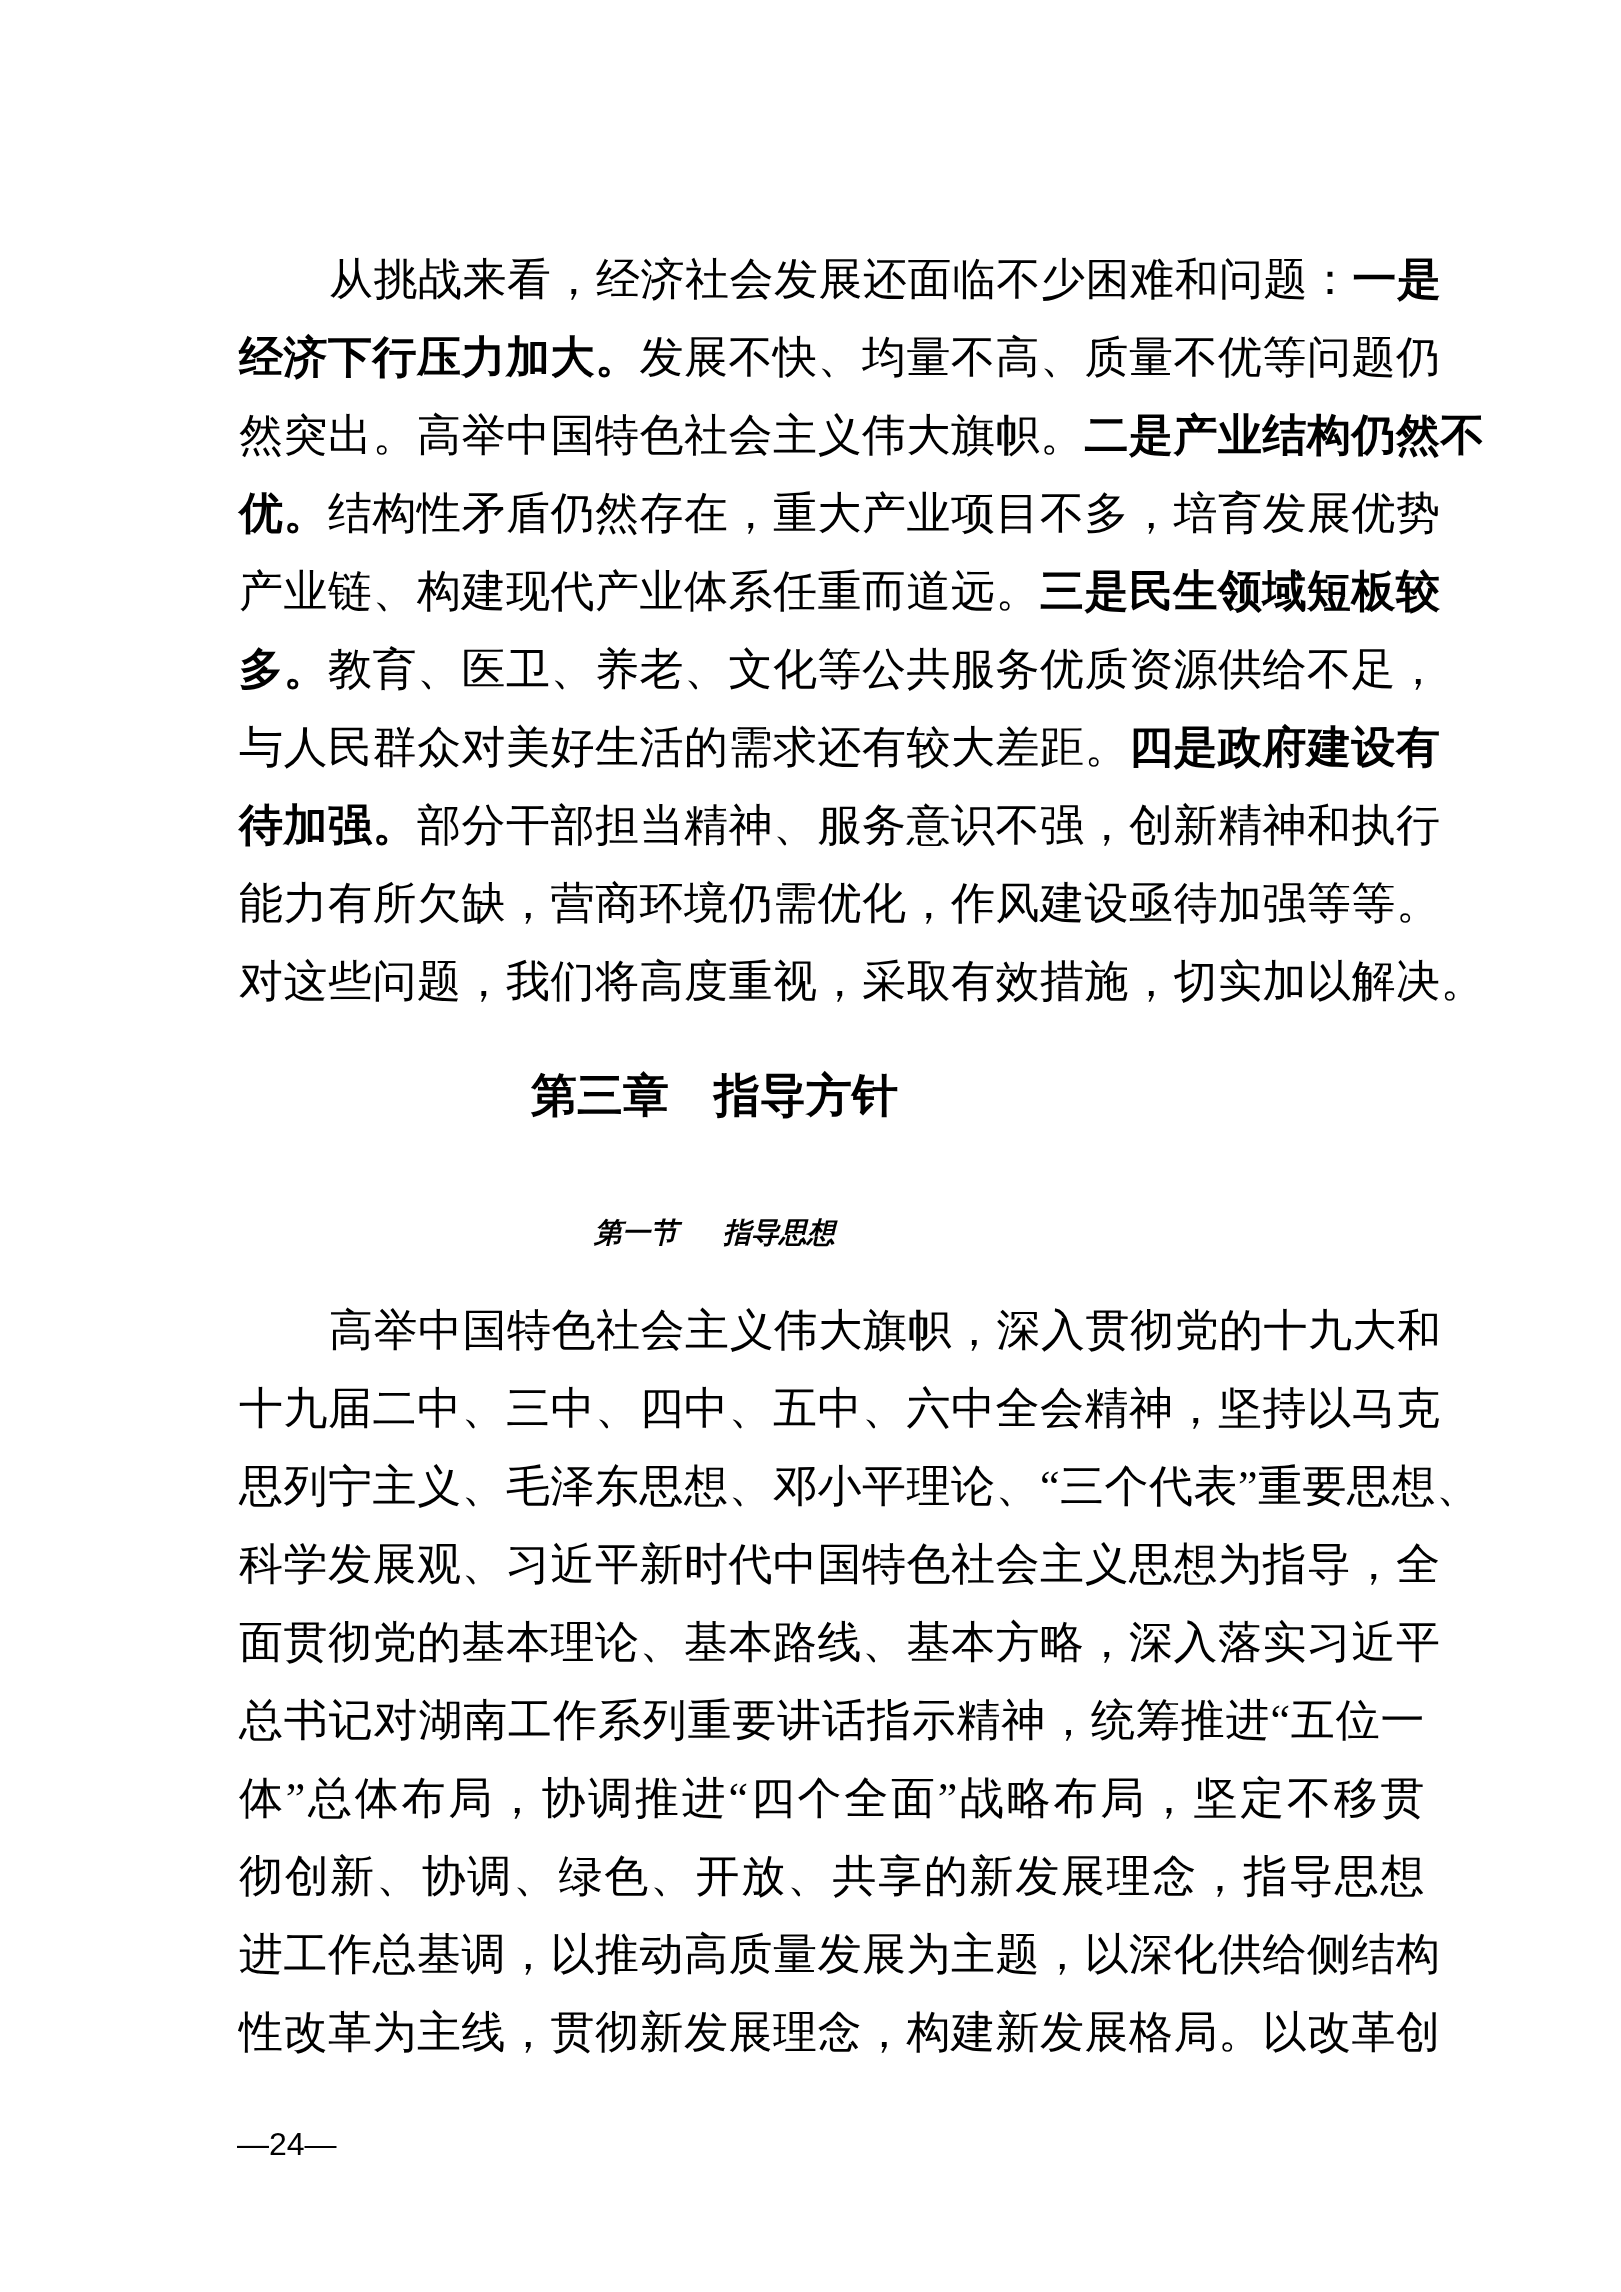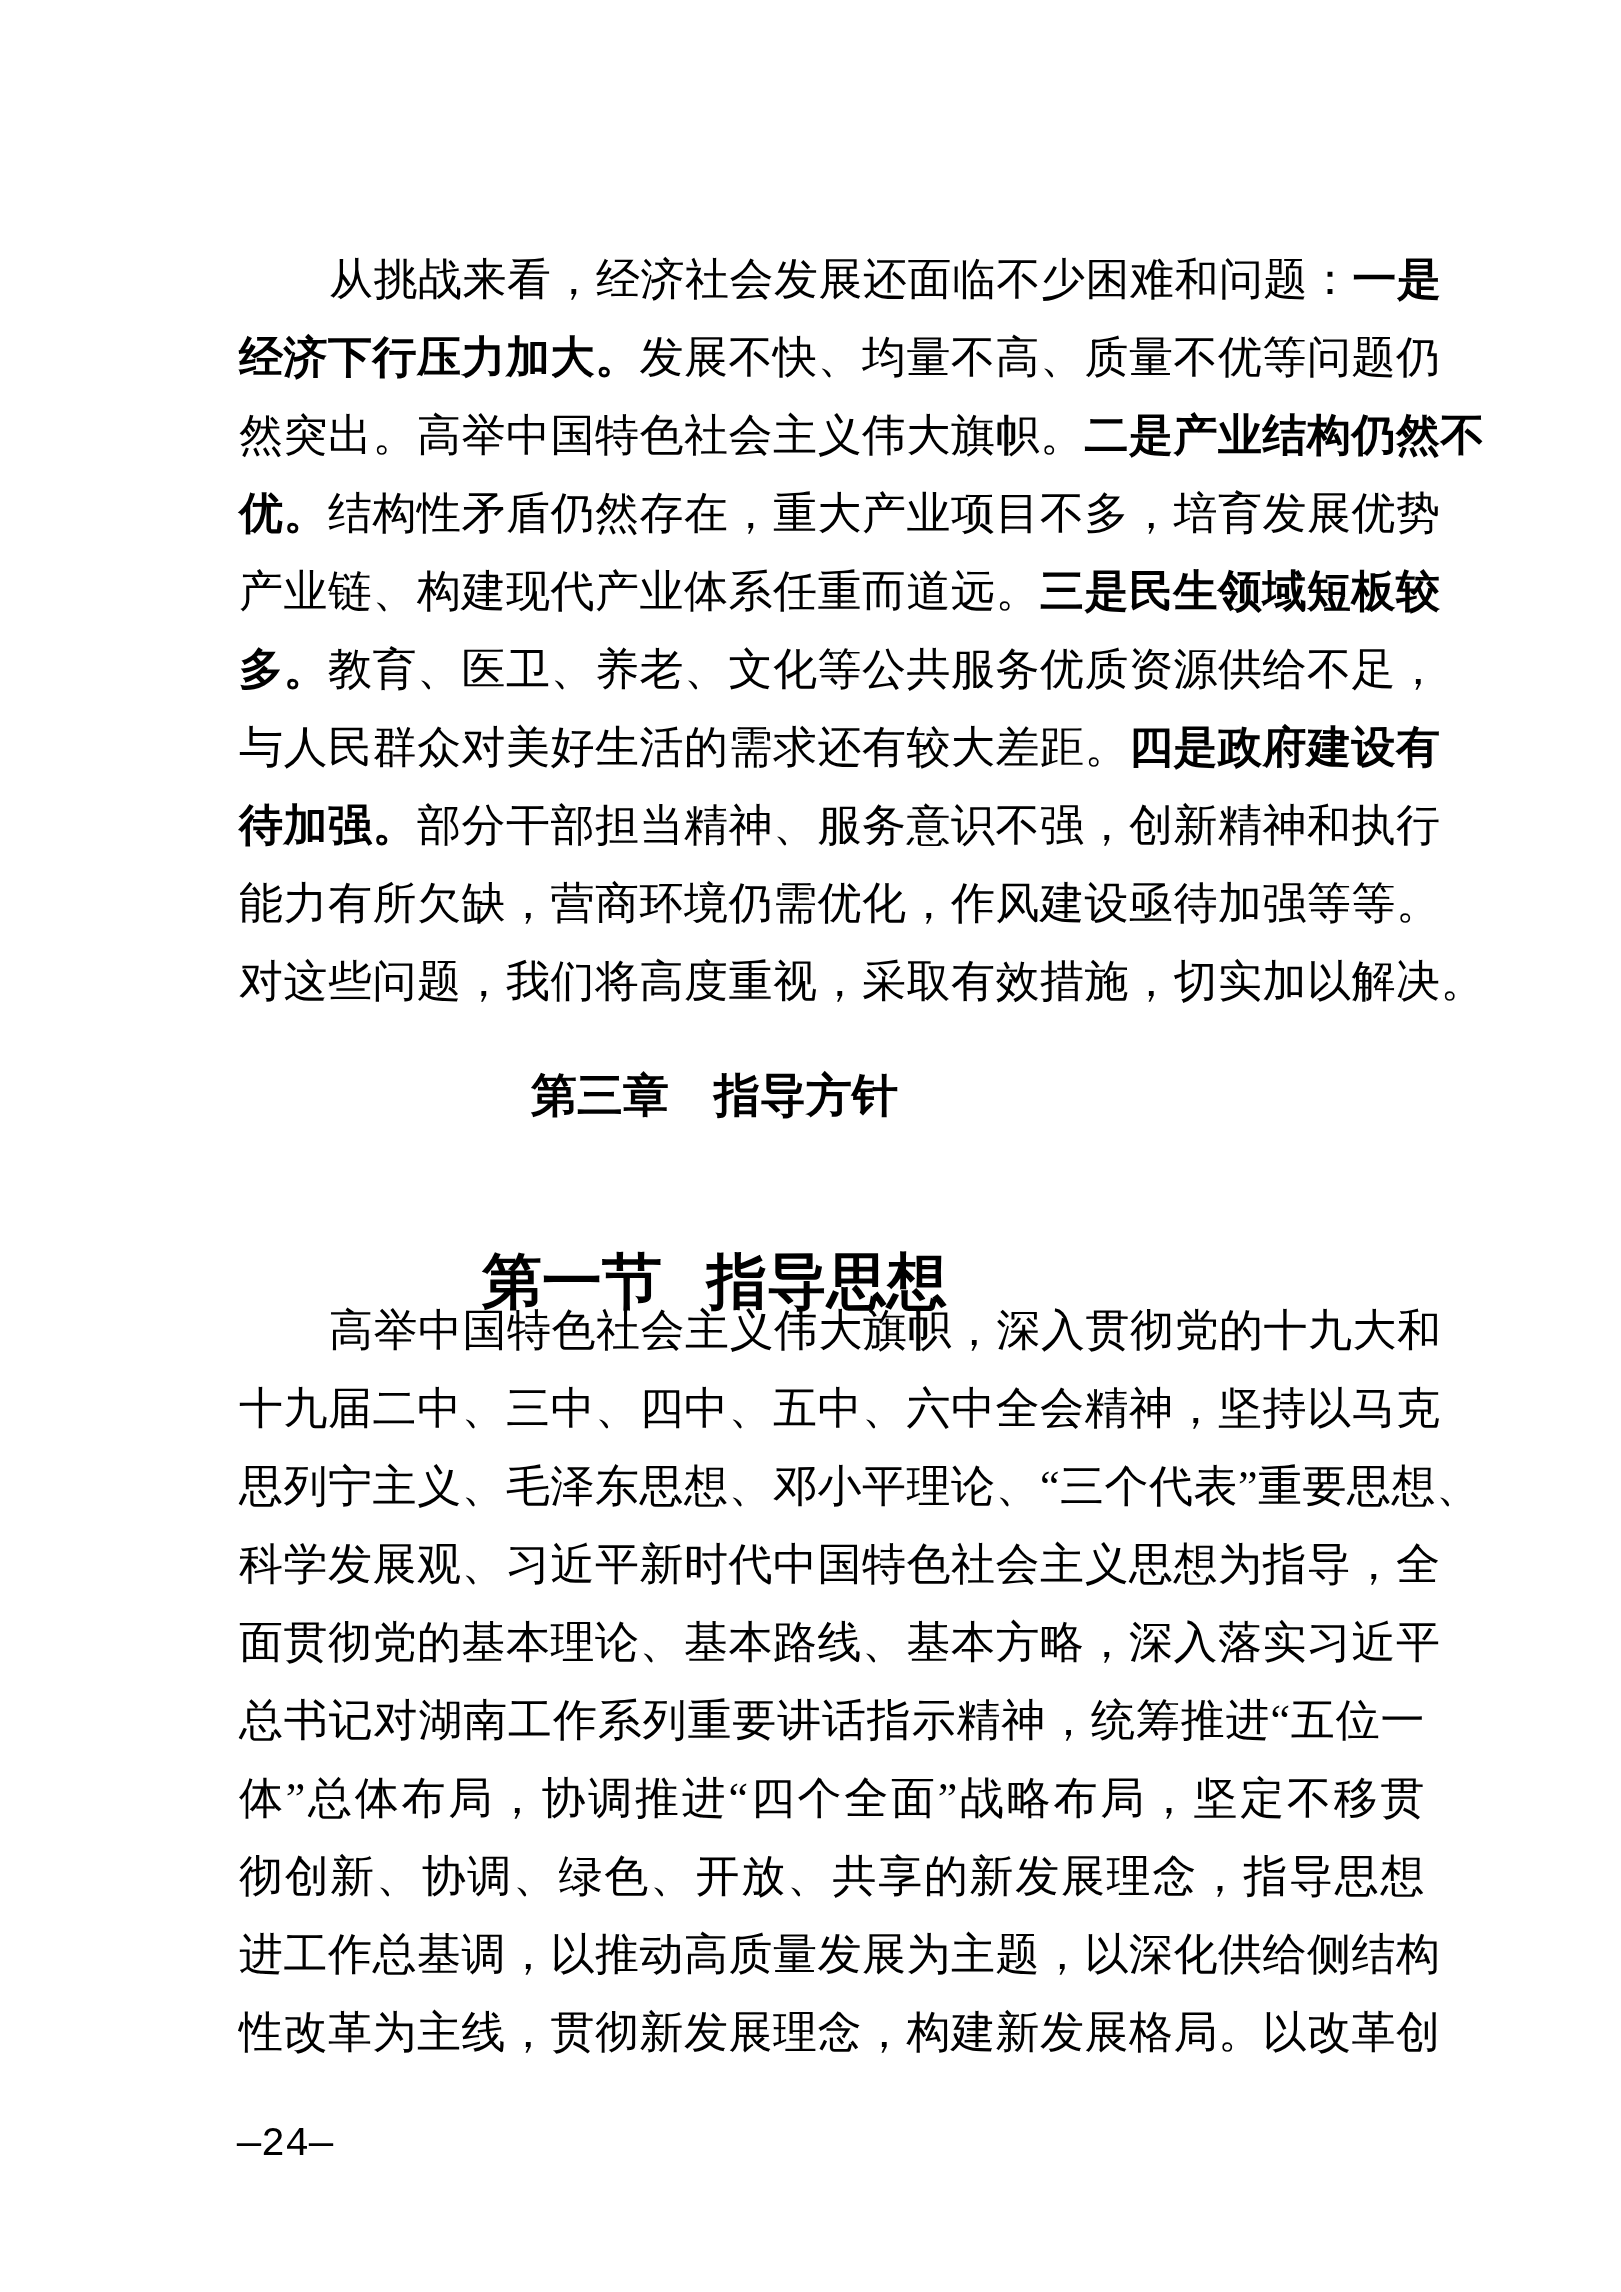--- a/index.html
+++ b/index.html
@@ -44,33 +44,34 @@
     line-height: 78px;
     text-align: center;
     font-weight: bold;
   }
   .chapter-heading {
     top: 1057px;
     font-size: 46px;
     font-family: "Liberation Serif", "DejaVu Serif", serif;
   }
   .section-heading {
-    top: 1243px;
-    font-size: 60px;
+    top: 1194px;
+    font-size: 28px;
     font-family: "Liberation Sans", "DejaVu Sans", sans-serif;
+    font-style: italic;
   }
   .heading .num { margin-right: 45px; }
   .page-footer {
     position: absolute;
     left: 216px;
     top: 2115px;
     height: 59px;
     line-height: 59px;
-    font-size: 40px;
-    font-family: Liberation Mono, monospace;
+    font-size: 32px;
+    font-family: Liberation Sans, sans-serif;
   }
 </style>
 </head>
 <body>
 
 <div class="page">
 
   <div class="para para-challenges">
     <div class="line indent"><span>从挑战来看，经济社会发展还面临不少困难和问题：</span><span class="seg-bold">一是</span></div>
     <div class="line"><span class="seg-bold">经济下行压力加大。</span><span>发展不快、均量不高、质量不优等问题仍</span></div>

